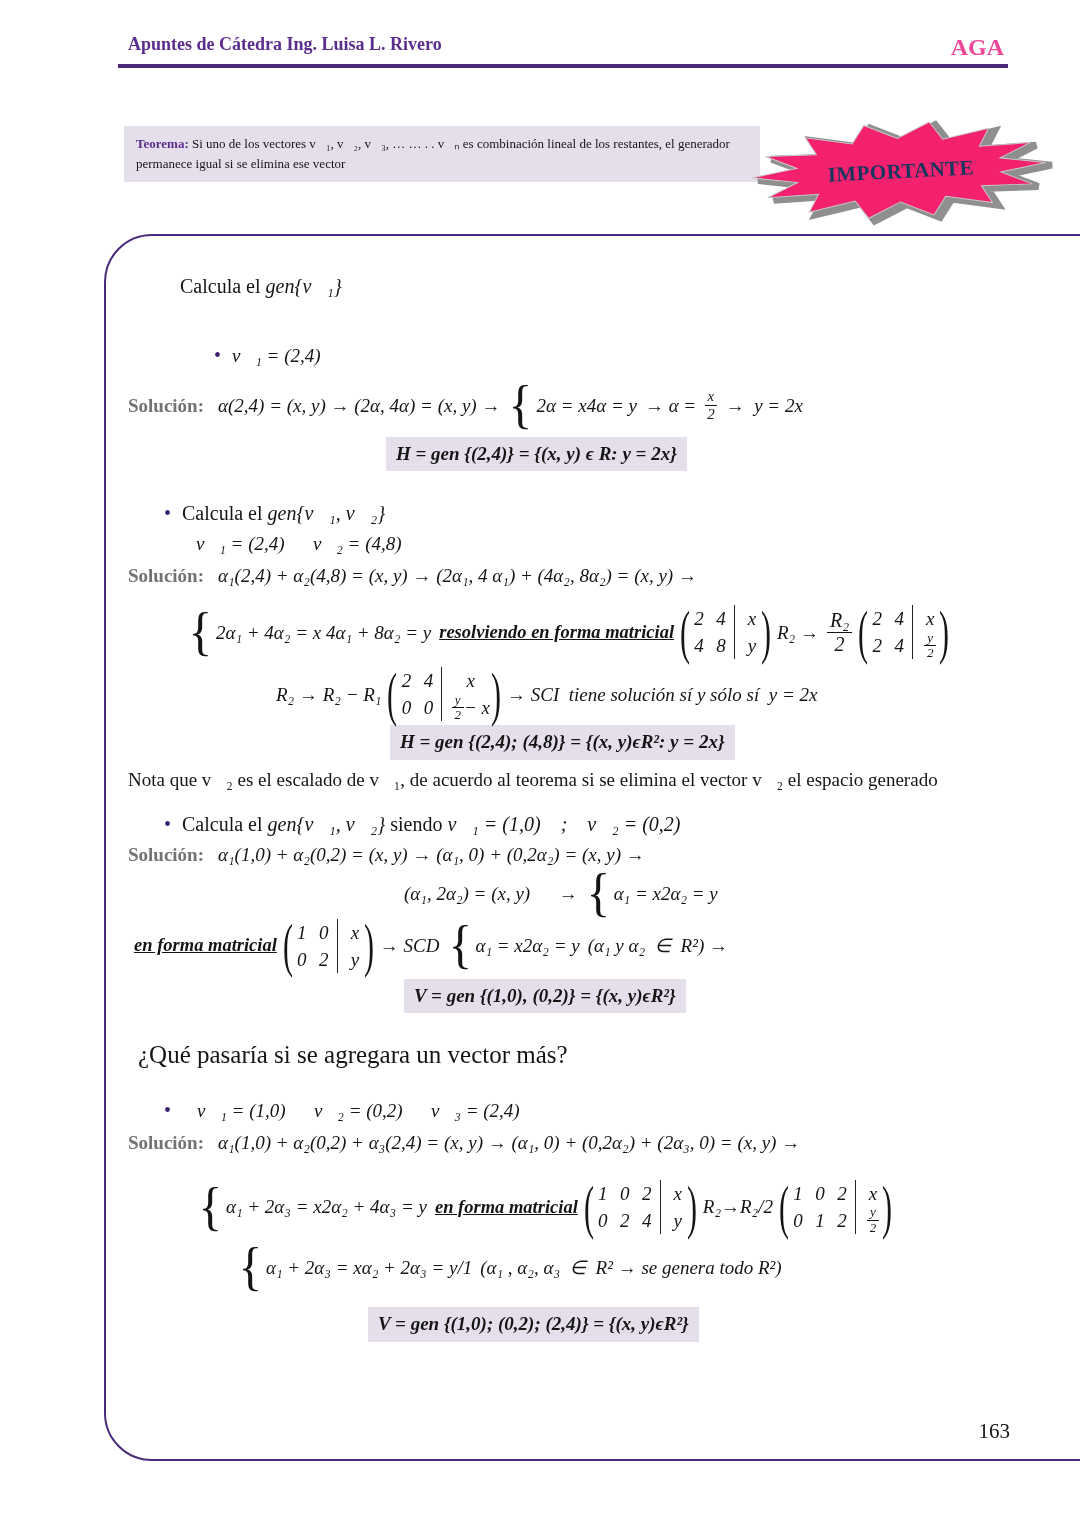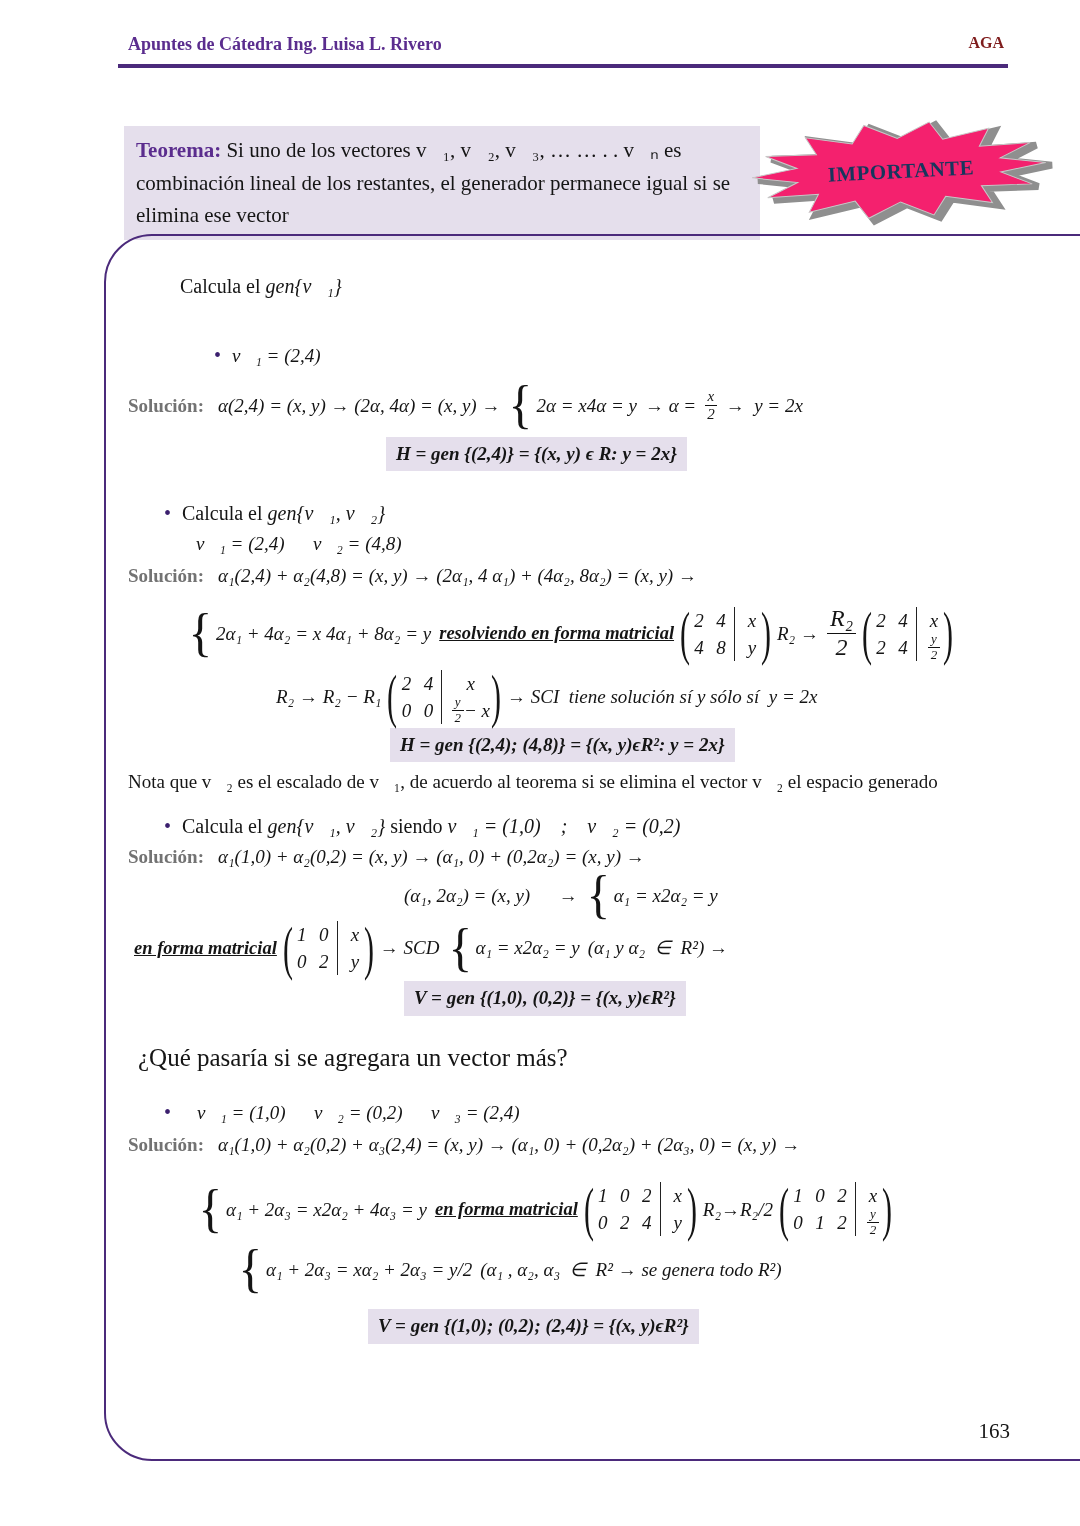--- a/index.html
+++ b/index.html
@@ -4,27 +4,27 @@
 <style>
   * { margin:0; padding:0; box-sizing:border-box; }
   html,body { background:#ffffff; }
   .page {
     position:relative; width:1080px; height:1526px; margin:0 auto;
     background:#ffffff; overflow:hidden;
     font-family:"Liberation Serif", serif; color:#151515; font-size:19px;
   }
   
   .header-left  { position:absolute; left:128px; top:34px; color:#5B2D8E; font-weight:bold; font-size:18px; }
-  .header-right { position:absolute; right:76px; top:34px; color:#7f1d1d; font-weight:bold; font-size:16px;margin-left:32px; }
+  .header-right { position:absolute; right:76px; top:34px; color:#ec4899; font-weight:bold; font-size:24px;margin-left:32px; }
   .header-rule  { position:absolute; left:118px; right:72px; top:64px; height:4px; background:#4B2A7B; }
 
   
   .theorem {
     position:absolute; left:124px; top:126px; width:636px;
-    background:#E5DFEC; padding:8px 12px; line-height:1.55; font-size:21px;
+    background:#E5DFEC; padding:8px 12px; line-height:1.55; font-size:13px;
   }
   .t-label { color:#5B2D8E; font-weight:bold; }
   .t-body  { white-space:pre-wrap; }
 
   
   .star-wrap { position:absolute; left:750px; top:118px; width:304px; height:108px; transform:rotate(-3deg); }
   .star-svg  { width:100%; height:100%; overflow:visible; }
   .star-gray { fill:#8f8f8f; stroke:#8f8f8f; stroke-width:7; }
   .star-pink { fill:#F4216E; stroke:#c8c8c8; stroke-width:1; }
   .star-text { font-family:"Liberation Serif", serif; font-weight:bold; font-size:21px;
@@ -52,21 +52,21 @@
   .brace { font-size:52px; line-height:.9; font-style:normal; display:inline-block;
            transform:scaleX(.95); margin-right:3px; font-weight:400; }
   .sys-rows { display:inline-flex; flex-direction:row; }
   .sys-rows .mi { line-height:1.35; }
 
   
   .frac { display:inline-flex; flex-direction:column; align-items:center;
           vertical-align:middle; font-size:15px; line-height:1.15; font-style:italic; }
   .frac .num { border-bottom:1.2px solid #111; padding:0 3px; }
   .frac .den { padding:0 3px; }
-  .bigfrac { font-size:24px; }
+  .bigfrac { font-size:20px; }
 
   
   .matrix { display:inline-flex; align-items:center; }
   .paren  { font-size:60px; line-height:.85; font-style:normal; display:inline-block;
             transform:scaleX(.5); margin:0 -7px; font-weight:400; }
   .mrows  { display:inline-flex; flex-direction:column; }
   .mrow   { display:flex; }
   .mc     { min-width:22px; height:27px; line-height:27px; text-align:center;
             padding:0 3px; font-style:italic; }
   .maug   { display:inline-flex; flex-direction:column; border-left:1.3px solid #222;
@@ -364,21 +364,21 @@
           </span>
           <span class="paren">)</span>
         </span>
       </div>
 
       <div class="l flexline sys2row4">
         <span class="sys">
           <span class="brace">{</span>
           <span class="sys-rows">
             <span class="mi">α₁ + 2α₃ = x</span>
-            <span class="mi">α₂ + 2α₃ = y/2</span>
+            <span class="mi">α₂ + 2α₃ = y/1</span>
           </span>
         </span>
         <span class="mi">(α₁ , α₂, α₃  ∈  R² → se genera todo R²)</span>
       </div>
 
       <p class="l hl res4"><span class="band">V = gen {(1,0); (0,2); (2,4)} = {(x, y)ϵR²}</span></p>
 
     </div>
   </div>
 

